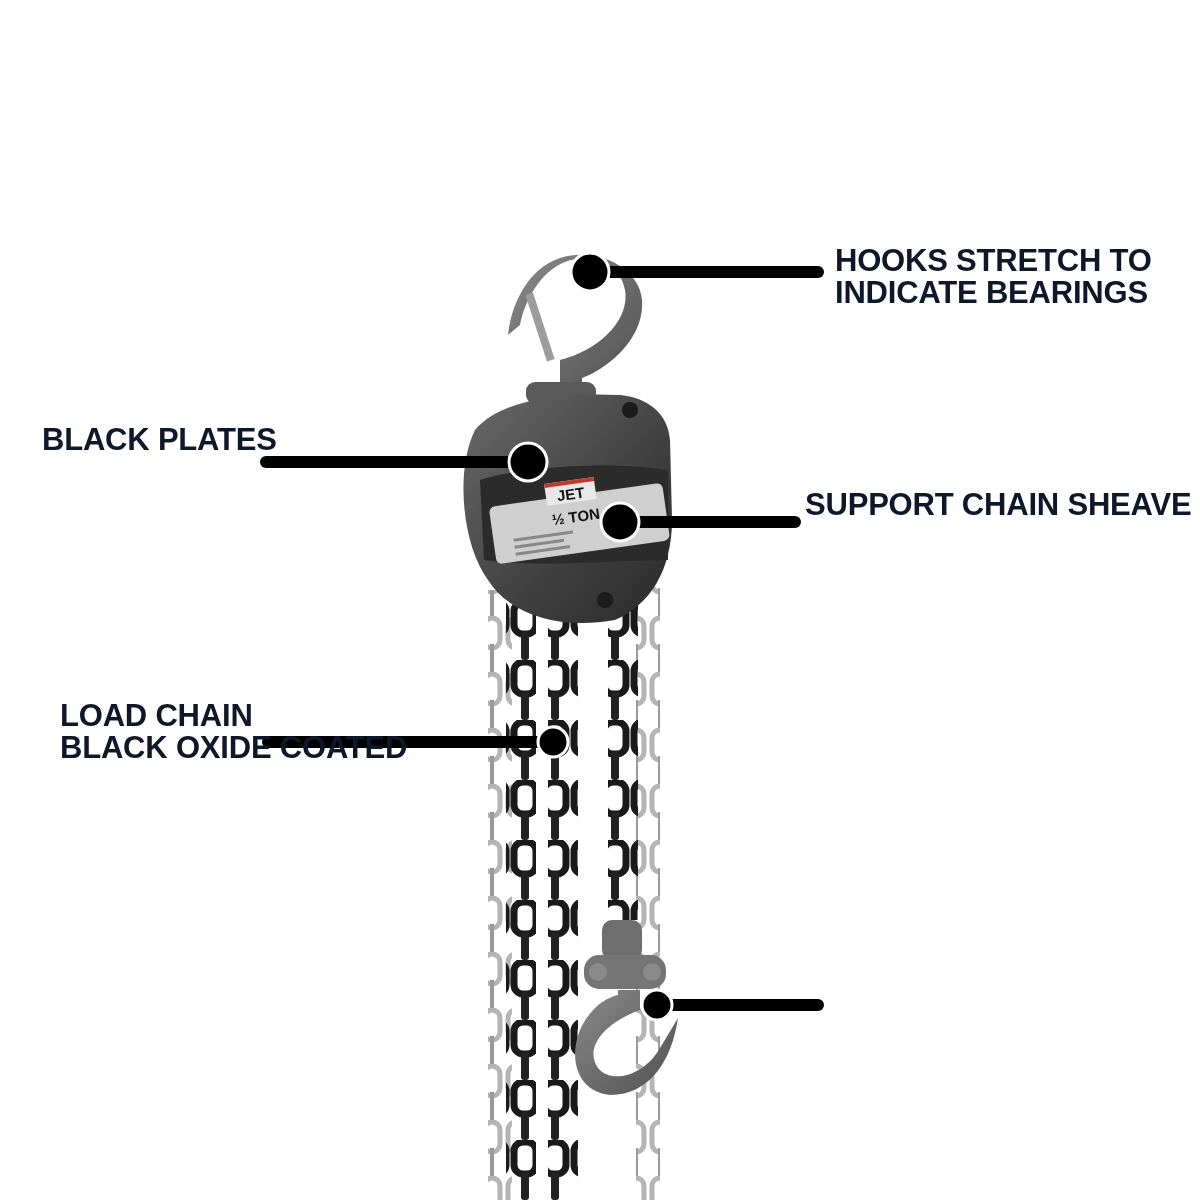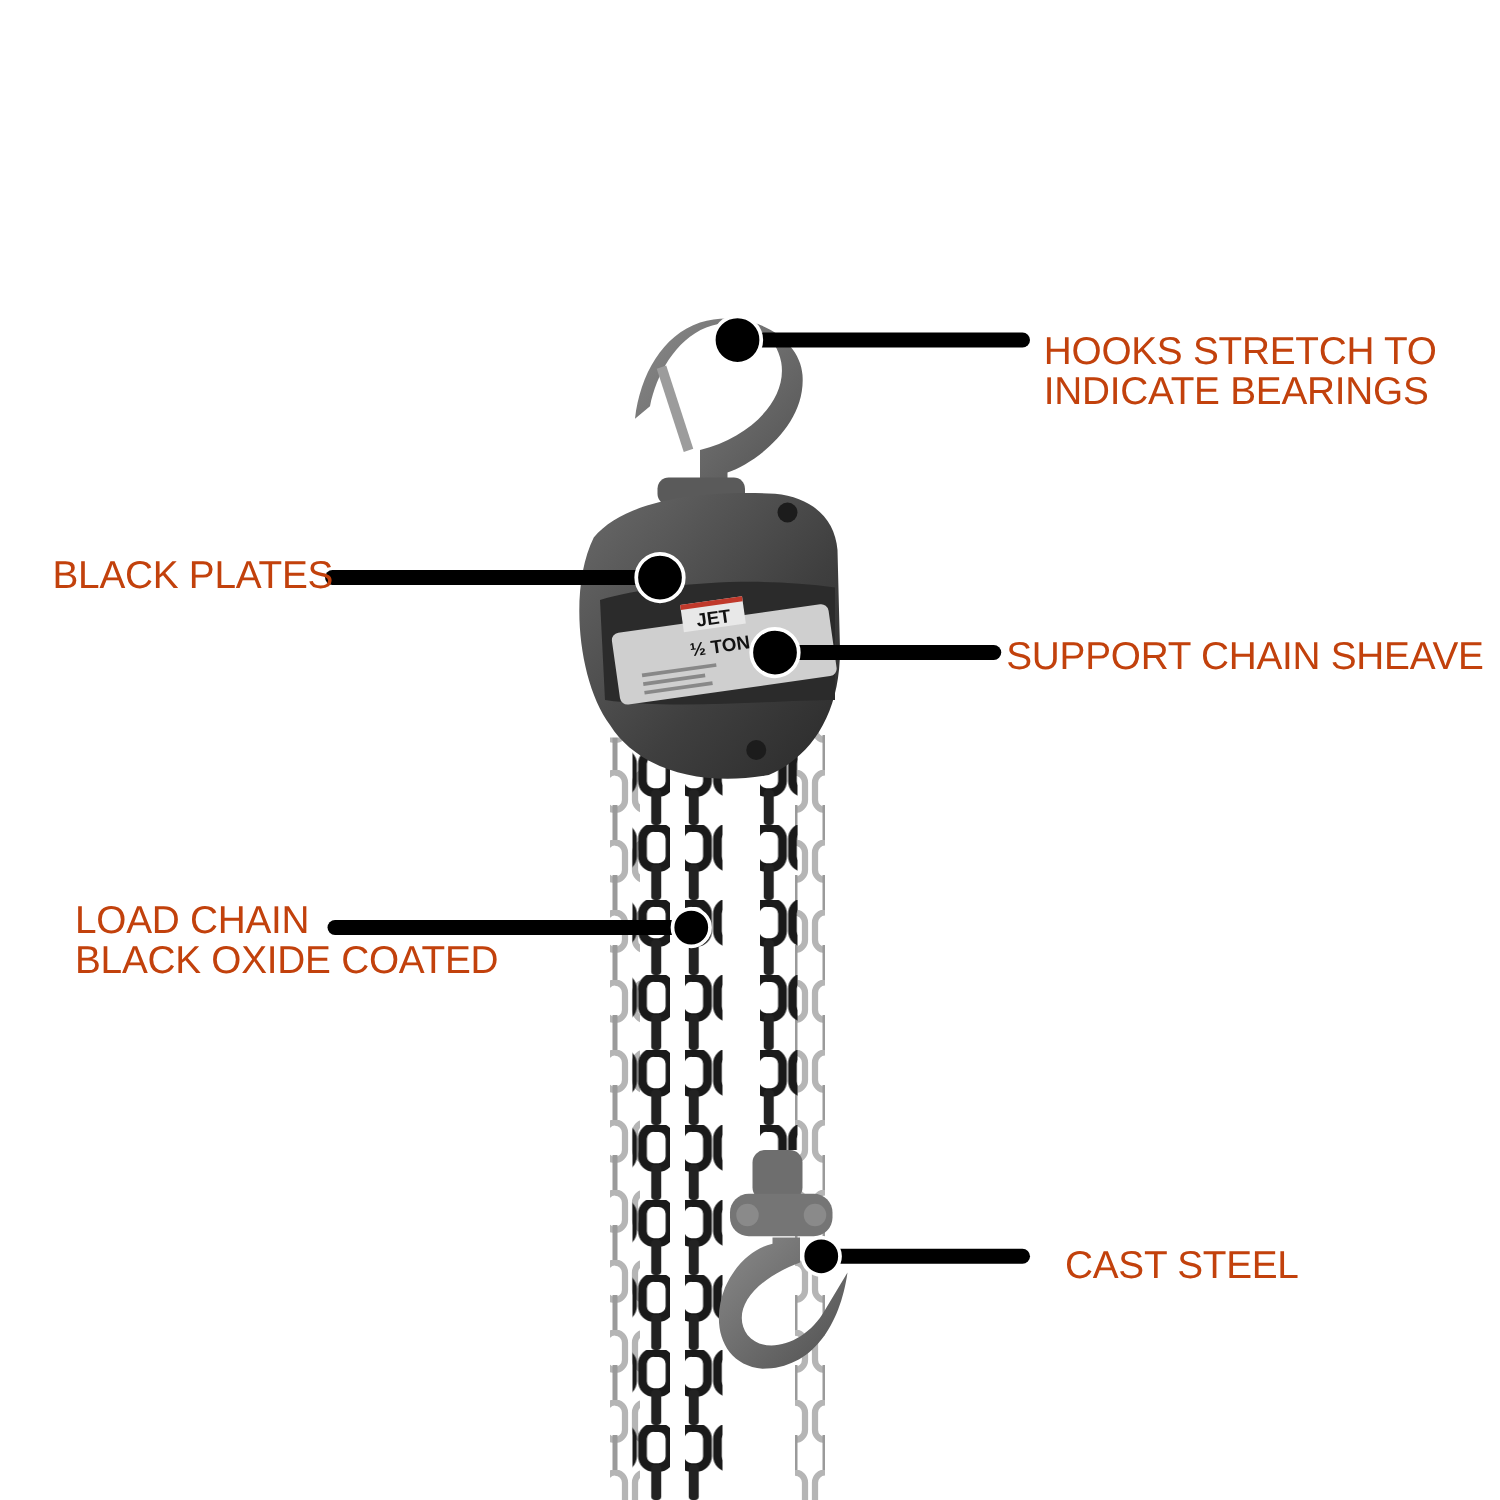--- a/index.html
+++ b/index.html
@@ -1,20 +1,20 @@
 <!DOCTYPE html>
 <html><head>
 <meta charset="utf-8">
 <style>
   html, body { margin: 0; padding: 0; background: #ffffff; }
   body { width: 1200px; height: 1200px; position: relative; overflow: hidden;
          font-family: "Liberation Sans", "DejaVu Sans", sans-serif; }
   #hoist { position: absolute; left: 0; top: 0; width: 1200px; height: 1200px; }
-  .callout-text { position: absolute; color: #c2410c; font-size: 31px; line-height: 32px;
-                  font-weight: 400; letter-spacing: -0.2px; white-space: nowrap; margin-top: 20px; }
+  .callout-text { position: absolute; color: #0f172a; font-size: 31px; line-height: 32px;
+                  font-weight: 700; letter-spacing: -0.2px; white-space: nowrap; }
   .callout-text span { display: block; }
 </style>
 </head>
 <body>
 
 <svg id="hoist" viewBox="0 0 1200 1200" xmlns="http://www.w3.org/2000/svg">
   <defs>
     <pattern id="silverChain" x="0" y="0" width="24" height="56" patternUnits="userSpaceOnUse">
       <rect x="4" y="2" width="16" height="30" rx="8" fill="none" stroke="#b5b5b5" stroke-width="5"></rect>
       <rect x="10" y="28" width="4" height="28" fill="#9a9a9a"></rect>
@@ -108,14 +108,13 @@
 <div class="callout-text" style="left:805px; top:489px;">
   <span>SUPPORT CHAIN SHEAVE</span>
 </div>
 
 <div class="callout-text" style="left:60px; top:700px;">
   <span>LOAD CHAIN</span>
   <span>BLACK OXIDE COATED</span>
 </div>
 
 <div class="callout-text" style="left:852px; top:976px;">
-  <span>CAST STEEL</span>
 </div>
 
 </body></html>

